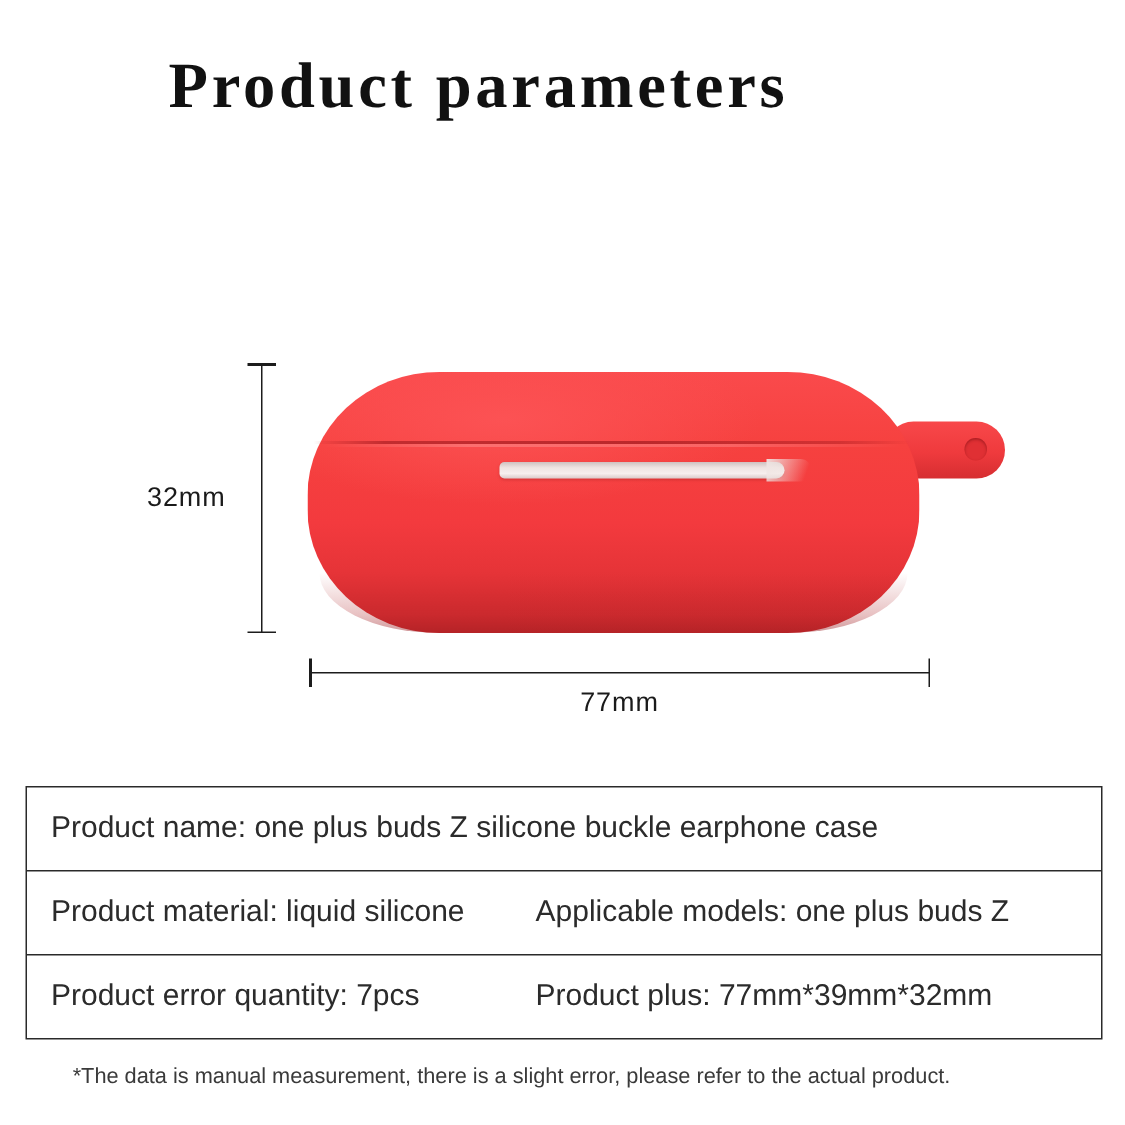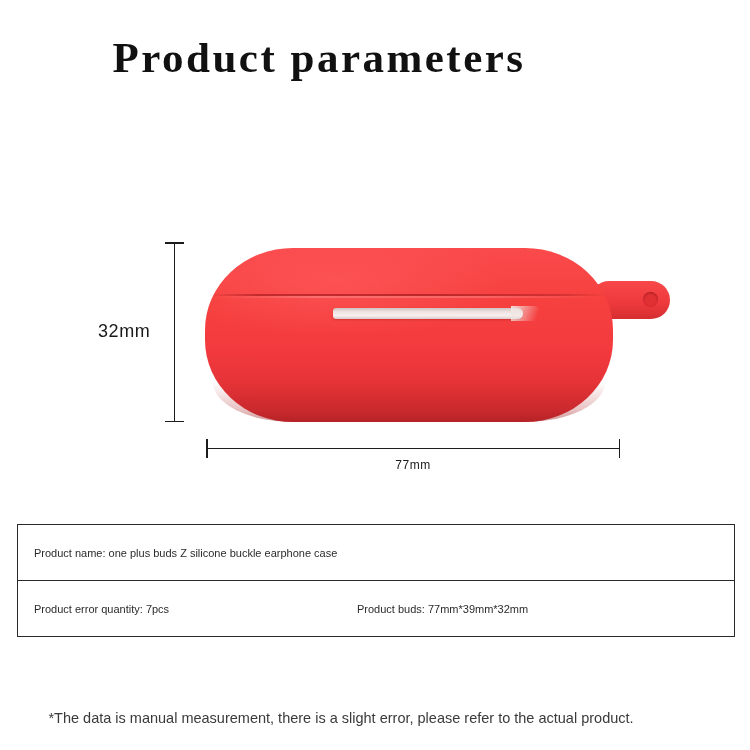--- a/index.html
+++ b/index.html
@@ -90,21 +90,21 @@
   }
   .dim-horizontal::before { left: 0; }
   .dim-horizontal::after  { right: 0; }
 
   .dim-horizontal-label {
     position: absolute;
     left: 206px;
     top: 238px;
     width: 414px;
     text-align: center;
-    font-size: 12px;
+    font-size: 18px;
     letter-spacing: 0.6px;
     color: #1a1a1a;
   }
 
   
   .case-wrap {
     position: absolute;
     left: 205px;
     top: 28px;
     width: 462px;
@@ -207,21 +207,21 @@
   }
   .spec-row {
     display: flex;
     align-items: center;
     height: 55px;
     border-bottom: 1.6px solid #2a2a2a;
   }
   .spec-row:last-child { border-bottom: none; }
 
   .spec-cell {
-    font-size: 11px;
+    font-size: 20px;
     color: #2b2b2b;
     white-space: nowrap;
   }
   .spec-cell-full { padding-left: 16px; }
   .spec-cell-left {
     padding-left: 16px;
     width: 339px;
     box-sizing: border-box;
   }
   .spec-cell-right { padding-left: 0; }
@@ -263,21 +263,25 @@
   <div class="dim-horizontal-label">77mm</div>
 
 </div>
 
 <div class="spec-table">
 
   <div class="spec-row">
     <div class="spec-cell spec-cell-full">Product name: one plus buds Z silicone buckle earphone case</div>
   </div>
 
+  <div class="spec-row">
+    <div class="spec-cell spec-cell-left">Product material: liquid silicone</div>
+    <div class="spec-cell spec-cell-right">Applicable models: one plus buds Z</div>
+  </div>
 
   <div class="spec-row">
     <div class="spec-cell spec-cell-left">Product error quantity: 7pcs</div>
-    <div class="spec-cell spec-cell-right">Product buds: 77mm*39mm*32mm</div>
+    <div class="spec-cell spec-cell-right">Product plus: 77mm*39mm*32mm</div>
   </div>
 
 </div>
 
 <div class="footnote">*The data is manual measurement, there is a slight error, please refer to the actual product.</div>
 
 </body></html>

